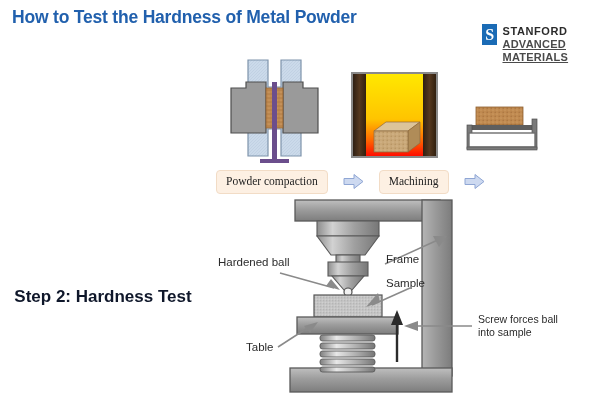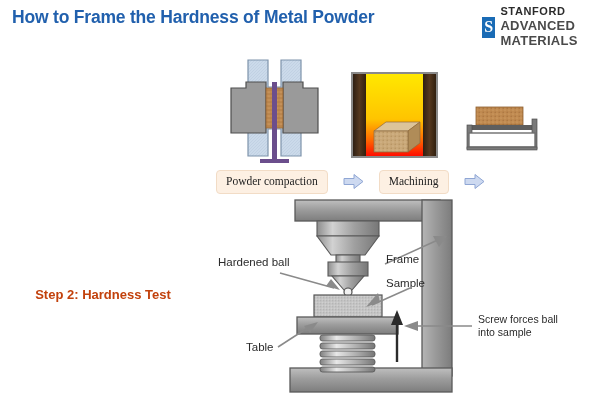--- a/index.html
+++ b/index.html
@@ -50,57 +50,59 @@
     font-family: "Liberation Serif", serif;
     display: flex;
     align-items: center;
     justify-content: center;
     line-height: 1;
   }
   .logo-text {
     display: flex;
     flex-direction: column;
     justify-content: center;
+    margin-top: 20px;
   }
   .logo-line1 {
     font-size: 11px;
     font-weight: bold;
     color: #2b2b2b;
     letter-spacing: 0.6px;
     line-height: 1.05;
   }
   .logo-line2 {
-    font-size: 13px;
+    font-size: 11px;
     font-weight: bold;
     color: #4a4a4a;
     letter-spacing: 0.25px;
     line-height: 1.2;
+    text-decoration: underline;
   }
 
   
   .step1-label {
     position: absolute;
     left: 8px;
     top: 103px;
     width: 205px;
     text-align: center;
     font-size: 12.6px;
     font-weight: bold;
     color: #111111;
     line-height: 1.42;
   }
   .step2-label {
     position: absolute;
     left: 8px;
     top: 287px;
     width: 190px;
     text-align: center;
-    font-size: 13px;
-    font-weight: bold;
-    color: #c2410c;
+    font-size: 17px;
+    font-weight: bold;
+    color: #0f172a;
   }
 
   
   .fig-compaction {
     position: absolute;
     left: 222px;
     top: 57px;
     width: 105px;
     height: 107px;
   }
@@ -152,21 +154,21 @@
     top: 198px;
     width: 400px;
     height: 200px;
   }
 </style>
 </head>
 <body>
 
 <div class="page">
 
-  <div class="title">How to Frame the Hardness of Metal Powder</div>
+  <div class="title">How to Test the Hardness of Metal Powder</div>
 
   <div class="logo">
     <div class="logo-mark">S</div>
     <div class="logo-text">
       <div class="logo-line1">STANFORD</div>
       <div class="logo-line2">ADVANCED MATERIALS</div>
     </div>
   </div>
 
   <div class="step1-label">

